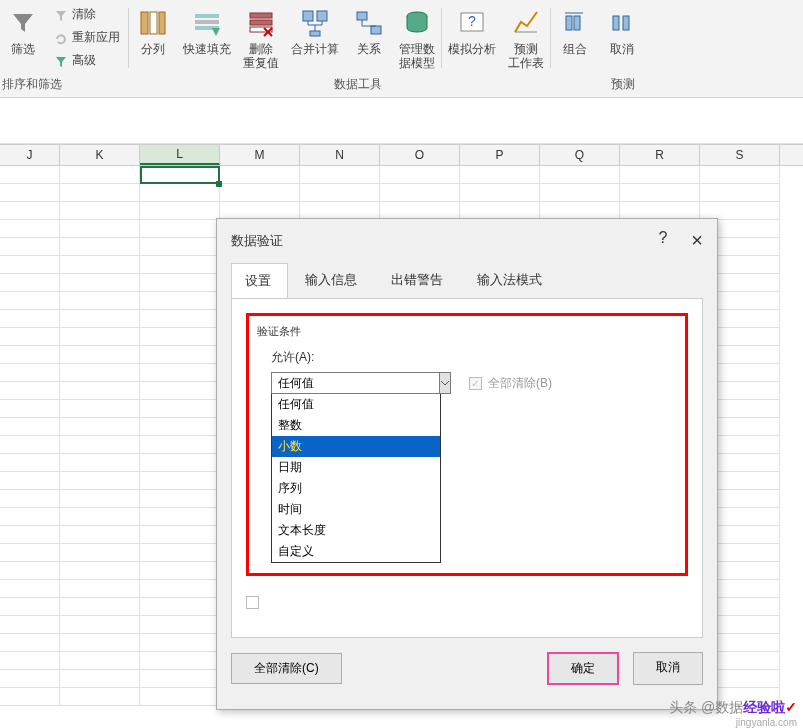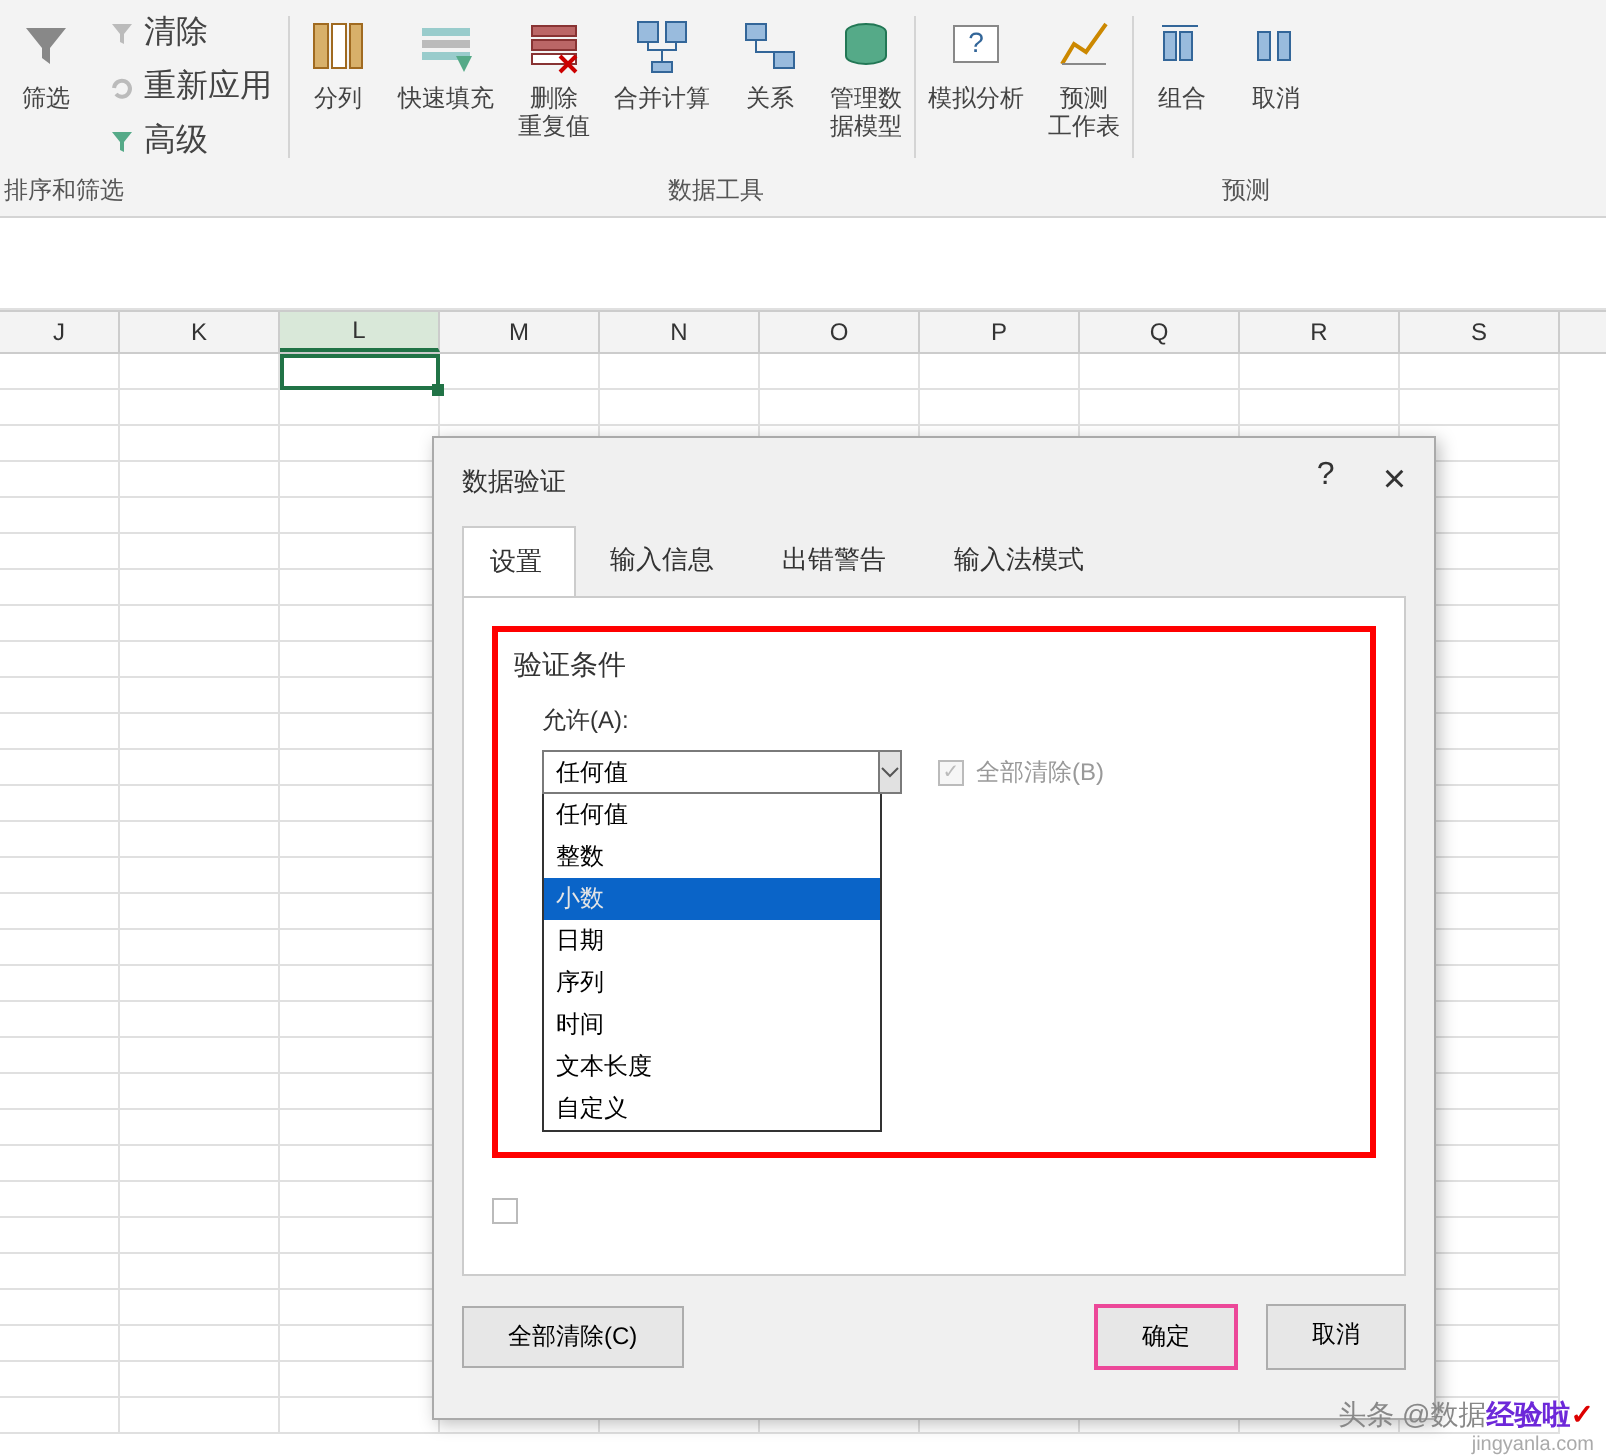--- a/index.html
+++ b/index.html
@@ -2,21 +2,21 @@
 <html><head>
   <meta charset="utf-8">
   <style>
     * { box-sizing: border-box; margin: 0; padding: 0; font-family: "Microsoft YaHei", sans-serif; }
     body { background: #fff; width: 803px; height: 728px; overflow: hidden; position: relative; font-size: 12px; }
 
     
     .ribbon { background: #f3f3f3; border-bottom: 1px solid #d4d4d4; padding: 4px 0 2px 0; }
     .ribbon-row { display: flex; align-items: flex-start; }
     .ribbon-small { display: flex; flex-direction: column; gap: 2px; padding: 0 4px; }
-    .small-cmd { display: flex; align-items: center; gap: 4px; padding: 2px 4px; color: #444; font-size: 16px; }
+    .small-cmd { display: flex; align-items: flex-end; gap: 4px; padding: 2px 4px; color: #444; font-size: 12px; }
     .ribbon-sep { width: 1px; background: #d4d4d4; margin: 4px 0; align-self: stretch; }
     .big-btn { display: flex; flex-direction: column; align-items: center; padding: 2px 6px; min-width: 48px; cursor: pointer; }
     .big-btn .icon-area { width: 34px; height: 34px; display: flex; align-items: center; justify-content: center; }
     .big-btn .lbl { font-size: 12px; color: #444; text-align: center; line-height: 14px; margin-top: 2px; }
     .big-btn.highlighted { border: 3px solid red; padding: 2px 4px; }
     .group-label { text-align: center; font-size: 12px; color: #555; padding: 4px 0 2px 0; }
     .groups-labels { display: flex; }
 
     
     svg { display: block; }
@@ -34,32 +34,32 @@
 
     
     .dialog { position: absolute; left: 216px; top: 218px; width: 502px; height: 492px; background: #f0f0f0; border: 1px solid #aaa; box-shadow: 2px 2px 8px rgba(0,0,0,.25); }
     .dlg-title { display: flex; align-items: center; justify-content: space-between; padding: 10px 14px; font-size: 13px; color: #333; }
     .dlg-title-right { display: flex; gap: 24px; font-size: 16px; color: #333; }
     .tabs { display: flex; background: #f0f0f0; padding: 0 14px; }
     .tab { padding: 8px 16px; font-size: 13px; color: #333; border: 1px solid transparent; cursor: pointer; }
     .tab.active { background: #fff; border: 1px solid #ccc; border-bottom: 1px solid #fff; position: relative; top: 1px; padding-left: 13px; }
     .dlg-body { background: #fff; margin: 0 14px; border: 1px solid #ccc; padding: 14px; height: 340px; position: relative; }
     .red-box1 { border: 3px solid red; padding: 8px 8px 0 8px; }
-    .sec-title { font-size: 14px; color: #333; margin-bottom: 10px; }
+    .sec-title { font-size: 11px; color: #333; margin-bottom: 10px; }
     .lbl-txt { font-size: 12px; color: #333; margin-bottom: 6px; }
     .combo { display: flex; width: 170px; margin-bottom: 0; }
     .combo input { flex: 1; border: 1px solid #7a7a7a; padding: 3px 6px; font-size: 12px; background: #fff; }
     .combo .dd { width: 20px; border: 1px solid #7a7a7a; border-left: none; background: #e1e1e1; display: flex; align-items: center; justify-content: center; }
     .ignore { display: flex; align-items: center; gap: 6px; color: #999; font-size: 12px; }
     .ignore .cb { width: 13px; height: 13px; border: 1px solid #bbb; background: #f6f6f6; display: flex; align-items: center; justify-content: center; color: #bbb; font-size: 10px; }
     .allow-row { display: flex; align-items: center; gap: 28px; }
 
     .dropdown-list { width: 170px; border: 1px solid #333; border-top: none; background: #fff; }
     .dd-item { padding: 2px 6px; font-size: 12px; cursor: pointer; }
-    .dd-item.sel { background: #0a64c8; color: #e5e5e5; }
+    .dd-item.sel { background: #0a64c8; color: #fde047; }
 
     .apply-row { display: flex; align-items: center; gap: 6px; color: #888; font-size: 12px; margin-top: 20px; }
     .apply-row .cb2 { width: 13px; height: 13px; border: 1px solid #bbb; }
 
     .dlg-foot { display: flex; justify-content: space-between; align-items: center; padding: 14px 14px 0 14px; }
     .btn { padding: 6px 22px; background: #e7e7e7; border: 1px solid #adadad; font-size: 12px; cursor: pointer; }
     .btn.primary { border: 2px solid #ec4899; }
     .foot-right { display: flex; gap: 14px; }
 
     .watermark { position: absolute; right: 6px; bottom: 0; font-size: 14px; color: #888; }

